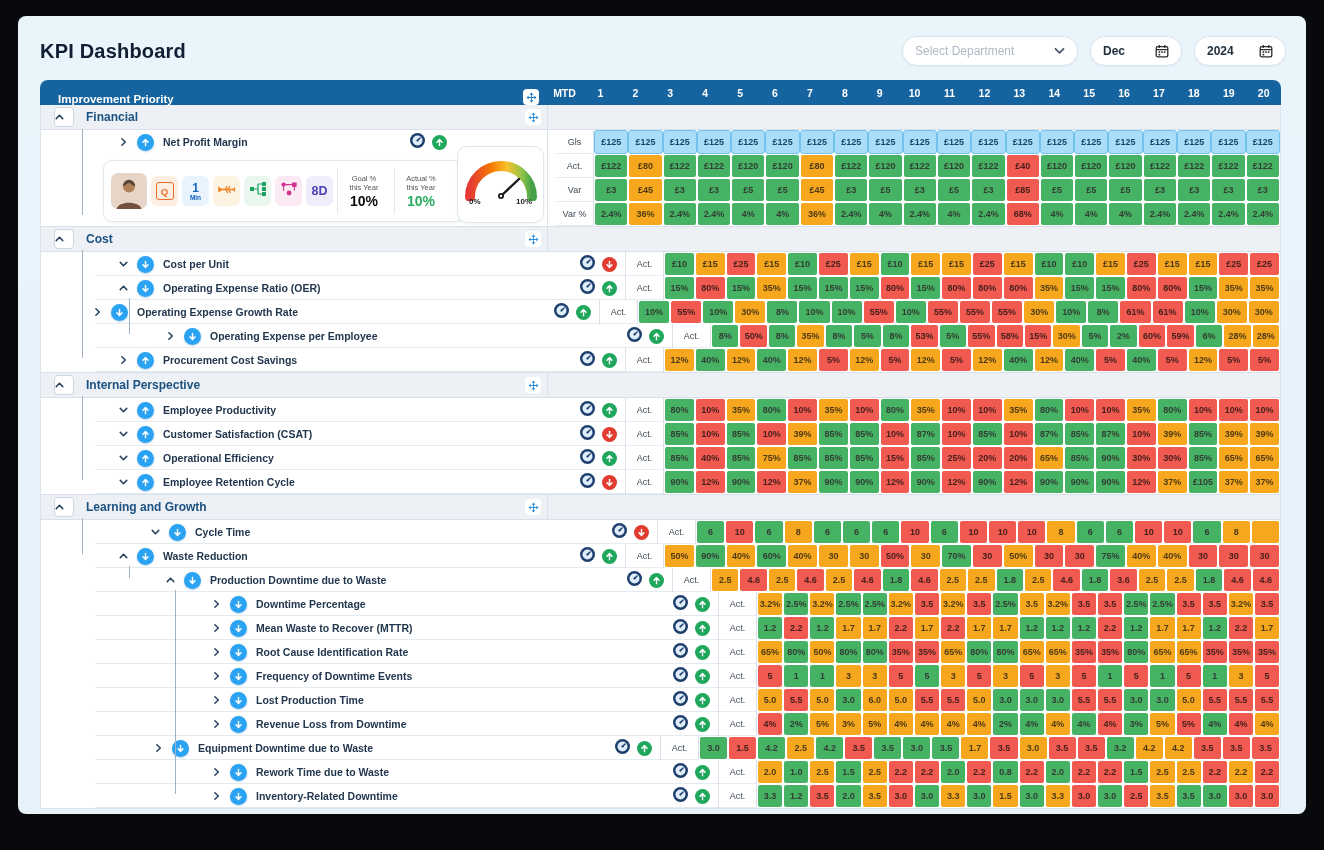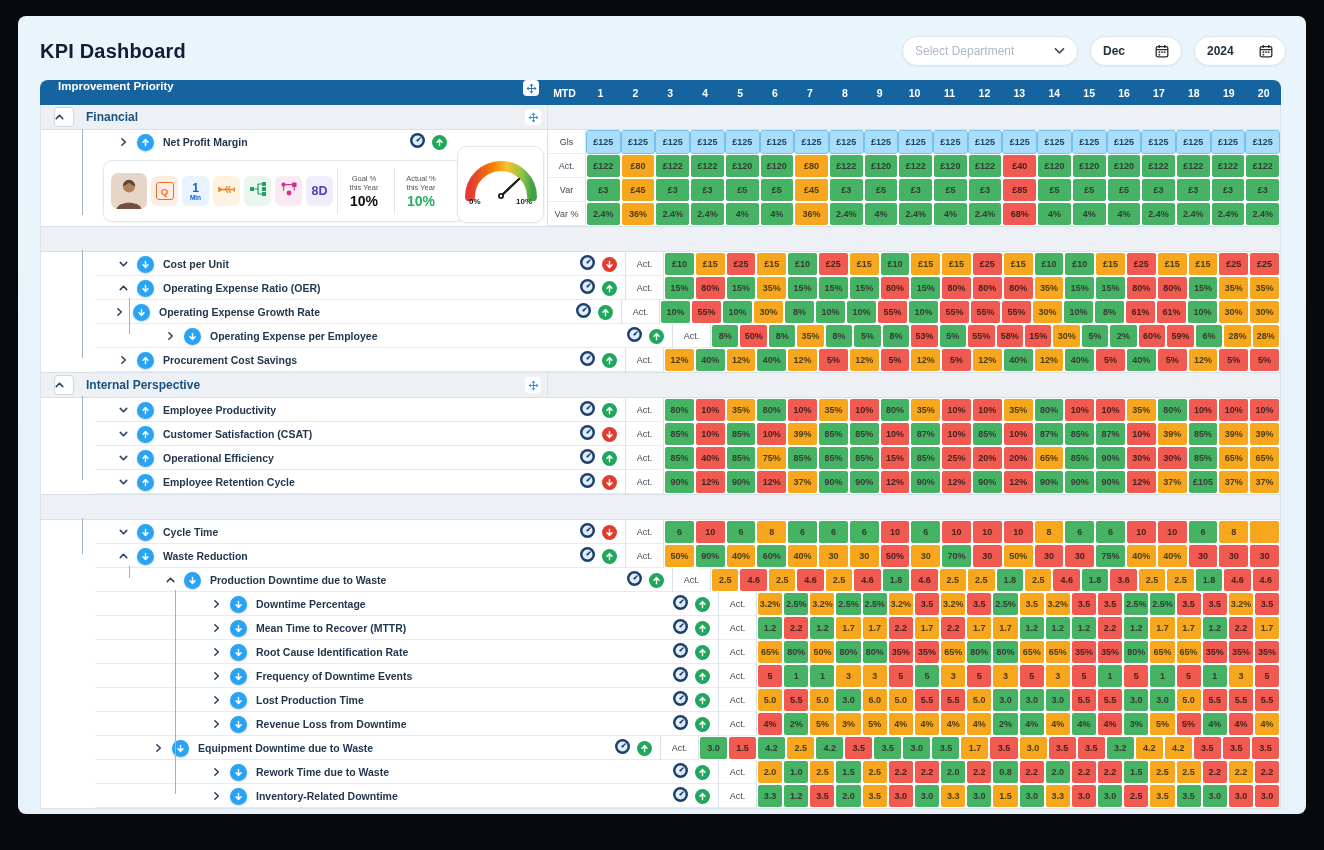--- a/index.html
+++ b/index.html
@@ -12,21 +12,21 @@
   .ctrl{display:flex;align-items:center;background:#fff;border:1px solid #d9e5ef;border-radius:15px;height:28px;padding:0 12px;font-size:12px;color:#23313f;font-weight:700;box-shadow:0 1px 2px rgba(20,60,100,.05);}
   .ctrl .ic{margin-left:8px;display:flex;}
   .dept{width:150px;font-weight:400;color:#aeb9c6;justify-content:space-between;}
   .datec{width:66px;justify-content:space-between;}
   .toggle{display:flex;align-items:center;background:#fff;border:2px solid #8ed0f8;border-radius:18px;height:28px;padding:2px;}
   .tog{padding:0 12px;height:24px;display:flex;align-items:center;font-size:12px;font-weight:700;color:#1d3040;border-radius:13px;}
   .tog.active{background:#1d9bf0;color:#fff;}
   
   .kpi-table{margin:4px 20px 0 22px;width:1241px;}
   .thead{display:flex;align-items:center;height:25px;background:#15639f;border-radius:8px 8px 0 0;color:#fff;}
-  .th-left{flex:0 0 506px;display:flex;align-items:flex-start;height:100%;}
+  .th-left{flex:0 0 506px;display:flex;align-items:flex-end;height:100%;}
   .th-title{margin-left:18px;font-size:11.5px;font-weight:600;}
   .th-movebox{margin-left:auto;margin-right:7px;width:16px;height:16px;background:#fff;border-radius:4px;display:flex;align-items:center;justify-content:center;}
   .th-mtd{flex:0 0 37px;text-align:center;font-size:10.5px;font-weight:700;}
   .th-col{flex:1;text-align:center;font-size:10.5px;font-weight:700;}
   #tbody{background:#fff;border:1px solid #dbe4ec;border-top:none;}
   .section{position:relative;}
   .band{display:flex;height:24px;background:#edf1f5;border-bottom:1px solid #d8e1e9;border-top:1px solid #d8e1e9;}
   .section:first-child .band{border-top:none;}
   .band-left{flex:0 0 506px;display:flex;align-items:center;border-right:1px solid #d9e2ea;}
   .bchev{width:18px;height:18px;background:#fff;border:1px solid #ccd7e1;border-radius:4px;margin-left:13px;display:flex;align-items:center;justify-content:center;}
@@ -50,21 +50,21 @@
   .sic.down svg{transform:rotate(180deg);}
   .lblc{flex:0 0 37px;display:flex;align-items:center;justify-content:center;font-size:9px;color:#3d4954;background:#fff;border-right:1px solid #d9e2ea;border-bottom:1px solid #e7edf2;}
   .cells{flex:1;display:flex;}
   .cell{flex:1;margin:1px;border-radius:2px;display:flex;align-items:center;justify-content:center;font-size:9px;font-weight:700;color:#333d33;}
   .c-g{background:#45b264;}
   .c-o{background:#f6a71e;color:#4e3a12;}
   .c-r{background:#f05a50;color:#48201d;}
   .c-b{background:#a9ddf8;border:1px solid #73c2ee;color:#14476b;margin:0;border-radius:3px;}
   .vline{position:absolute;width:1px;background:#9fb3c4;}
   
-  .fin{display:flex;height:96px;}
+  .fin{display:flex;height:96px;gap:8px;}
   .fin-left{flex:0 0 506px;position:relative;background:#fff;border-right:1px solid #d9e2ea;}
   .fin-right{flex:1;display:flex;flex-direction:column;}
   .npm-row{display:flex;align-items:center;height:24px;padding-left:78px;}
   .npm-icons{display:flex;align-items:center;gap:7px;margin-left:auto;margin-right:100px;}
   .fin-card{position:absolute;left:62px;top:30px;width:346px;height:60px;background:#fff;border:1px solid #e0e7ed;border-radius:9px;display:flex;align-items:center;padding:0 7px;gap:4px;box-shadow:0 1px 3px rgba(20,60,100,.06);}
   .avatar{width:36px;height:36px;flex:none;}
   .chip{width:27px;height:30px;border-radius:6px;display:flex;flex-direction:column;align-items:center;justify-content:center;flex:none;}
   .chip-q{background:#fdeee4;}
   .qbox{width:16px;height:16px;border:1.7px solid #ee6d28;border-radius:3px;display:flex;align-items:center;justify-content:center;font-size:9.5px;font-weight:800;color:#ee6d28;}
   .chip-min{background:#e8f3fd;}
@@ -375,20 +375,35 @@
                   <div class="cell c-g">2.4%</div>
                   <div class="cell c-g">2.4%</div>
                 </div>
               </div>
             </div>
           </div>
           <div class="vline" style="left: 41px; top: 24px; height: 86px;"></div>
         </div>
         <div class="section">
           <div class="band">
+            <div class="band-left">
+              <span class="bchev">
+                <span class="chev up" style="display:flex">
+                  <svg width="9" height="10" viewBox="0 0 10 10">
+                    <path d="M3.2 1.4L7 5 3.2 8.6" stroke="#28425c" stroke-width="1.7" fill="none" stroke-linecap="round" stroke-linejoin="round"></path>
+                  </svg>
+                </span>
+              </span>
+              <span class="bname">Cost</span>
+              <span class="bmove">
+                <svg width="11" height="11" viewBox="0 0 12 12" fill="#2a8fd8">
+                  <path d="M6 .6l2.1 2.3H3.9L6 .6zm0 10.8L3.9 9.1h4.2L6 11.4zM.6 6l2.3-2.1v4.2L.6 6zm10.8 0L9.1 8.1V3.9L11.4 6zM5.5 3h1v6h-1zM3 5.5h6v1H3z"></path>
+                </svg>
+              </span>
+            </div>
             <div class="band-right"></div>
           </div>
           <div class="krow">
             <div class="tcell" style="padding-left: 78px;">
               <span class="chev down">
                 <svg width="9" height="10" viewBox="0 0 10 10">
                   <path d="M3.2 1.4L7 5 3.2 8.6" stroke="#28425c" stroke-width="1.7" fill="none" stroke-linecap="round" stroke-linejoin="round"></path>
                 </svg>
               </span>
               <span class="dirc down">
@@ -480,21 +495,21 @@
               <div class="cell c-g">15%</div>
               <div class="cell c-g">15%</div>
               <div class="cell c-r">80%</div>
               <div class="cell c-r">80%</div>
               <div class="cell c-g">15%</div>
               <div class="cell c-o">35%</div>
               <div class="cell c-o">35%</div>
             </div>
           </div>
           <div class="krow">
-            <div class="tcell" style="padding-left: 74px;">
+            <div class="tcell" style="padding-left: 52px;">
               <span class="chev right">
                 <svg width="9" height="10" viewBox="0 0 10 10">
                   <path d="M3.2 1.4L7 5 3.2 8.6" stroke="#28425c" stroke-width="1.7" fill="none" stroke-linecap="round" stroke-linejoin="round"></path>
                 </svg>
               </span>
               <span class="dirc down">
                 <svg width="9" height="9" viewBox="0 0 10 10">
                   <path d="M5 8.5V2.2M5 1.8L2.2 4.6M5 1.8l2.8 2.8" stroke="#fff" stroke-width="1.6" fill="none" stroke-linecap="round" stroke-linejoin="round"></path>
                 </svg>
               </span>
@@ -862,24 +877,39 @@
               <div class="cell c-o">37%</div>
               <div class="cell c-g">£105</div>
               <div class="cell c-o">37%</div>
               <div class="cell c-o">37%</div>
             </div>
           </div>
           <div class="vline" style="left: 41px; top: 24px; height: 84px;"></div>
         </div>
         <div class="section">
           <div class="band">
+            <div class="band-left">
+              <span class="bchev">
+                <span class="chev up" style="display:flex">
+                  <svg width="9" height="10" viewBox="0 0 10 10">
+                    <path d="M3.2 1.4L7 5 3.2 8.6" stroke="#28425c" stroke-width="1.7" fill="none" stroke-linecap="round" stroke-linejoin="round"></path>
+                  </svg>
+                </span>
+              </span>
+              <span class="bname">Learning and Growth</span>
+              <span class="bmove">
+                <svg width="11" height="11" viewBox="0 0 12 12" fill="#2a8fd8">
+                  <path d="M6 .6l2.1 2.3H3.9L6 .6zm0 10.8L3.9 9.1h4.2L6 11.4zM.6 6l2.3-2.1v4.2L.6 6zm10.8 0L9.1 8.1V3.9L11.4 6zM5.5 3h1v6h-1zM3 5.5h6v1H3z"></path>
+                </svg>
+              </span>
+            </div>
             <div class="band-right"></div>
           </div>
           <div class="krow">
-            <div class="tcell" style="padding-left: 78px;">
+            <div class="tcell" style="padding-left: 110px;">
               <span class="chev down">
                 <svg width="9" height="10" viewBox="0 0 10 10">
                   <path d="M3.2 1.4L7 5 3.2 8.6" stroke="#28425c" stroke-width="1.7" fill="none" stroke-linecap="round" stroke-linejoin="round"></path>
                 </svg>
               </span>
               <span class="dirc down">
                 <svg width="9" height="9" viewBox="0 0 10 10">
                   <path d="M5 8.5V2.2M5 1.8L2.2 4.6M5 1.8l2.8 2.8" stroke="#fff" stroke-width="1.6" fill="none" stroke-linecap="round" stroke-linejoin="round"></path>
                 </svg>
               </span>
@@ -1080,21 +1110,21 @@
               <span class="chev right">
                 <svg width="9" height="10" viewBox="0 0 10 10">
                   <path d="M3.2 1.4L7 5 3.2 8.6" stroke="#28425c" stroke-width="1.7" fill="none" stroke-linecap="round" stroke-linejoin="round"></path>
                 </svg>
               </span>
               <span class="dirc down">
                 <svg width="9" height="9" viewBox="0 0 10 10">
                   <path d="M5 8.5V2.2M5 1.8L2.2 4.6M5 1.8l2.8 2.8" stroke="#fff" stroke-width="1.6" fill="none" stroke-linecap="round" stroke-linejoin="round"></path>
                 </svg>
               </span>
-              <span class="kname">Mean Time to Recover (MTTR)</span>
+              <span class="kname">Mean Waste to Recover (MTTR)</span>
               <div class="row-icons">
                 <span><svg width="15" height="15" viewBox="0 0 15 15">
                     <circle cx="7.5" cy="7.5" r="7.5" fill="#1d3f6d"></circle>
                     <circle cx="7.5" cy="7.5" r="5" fill="#dfecfa"></circle>
                     <path d="M7.5 7.5l2.5-2.5" stroke="#1d3f6d" stroke-width="1.5" stroke-linecap="round"></path>
                     <circle cx="7.5" cy="7.5" r="1.1" fill="#1d3f6d"></circle>
                   </svg></span>
                 <span class="sic up">
                   <svg width="9" height="9" viewBox="0 0 10 10">
                     <path d="M5 8.5V2.2M5 1.8L2.2 4.6M5 1.8l2.8 2.8" stroke="#fff" stroke-width="1.6" fill="none" stroke-linecap="round" stroke-linejoin="round"></path>

